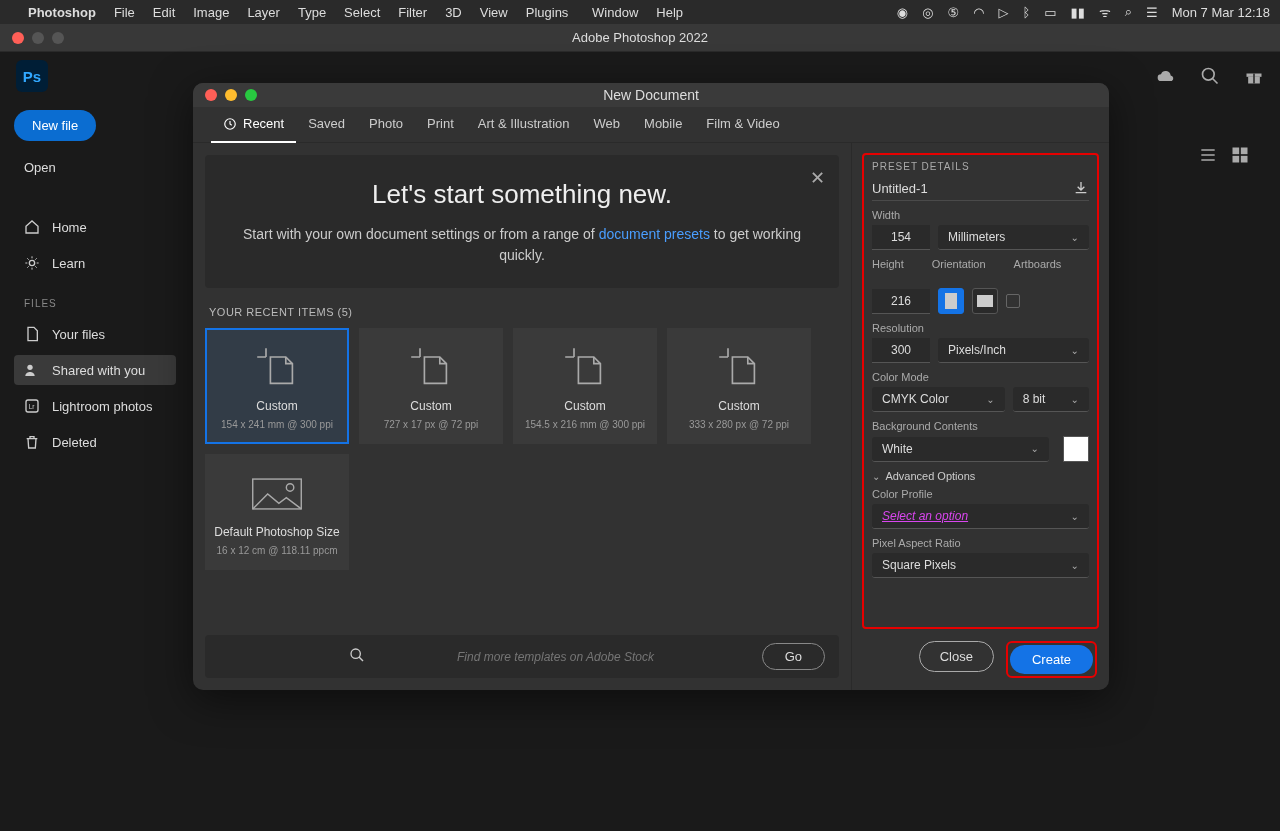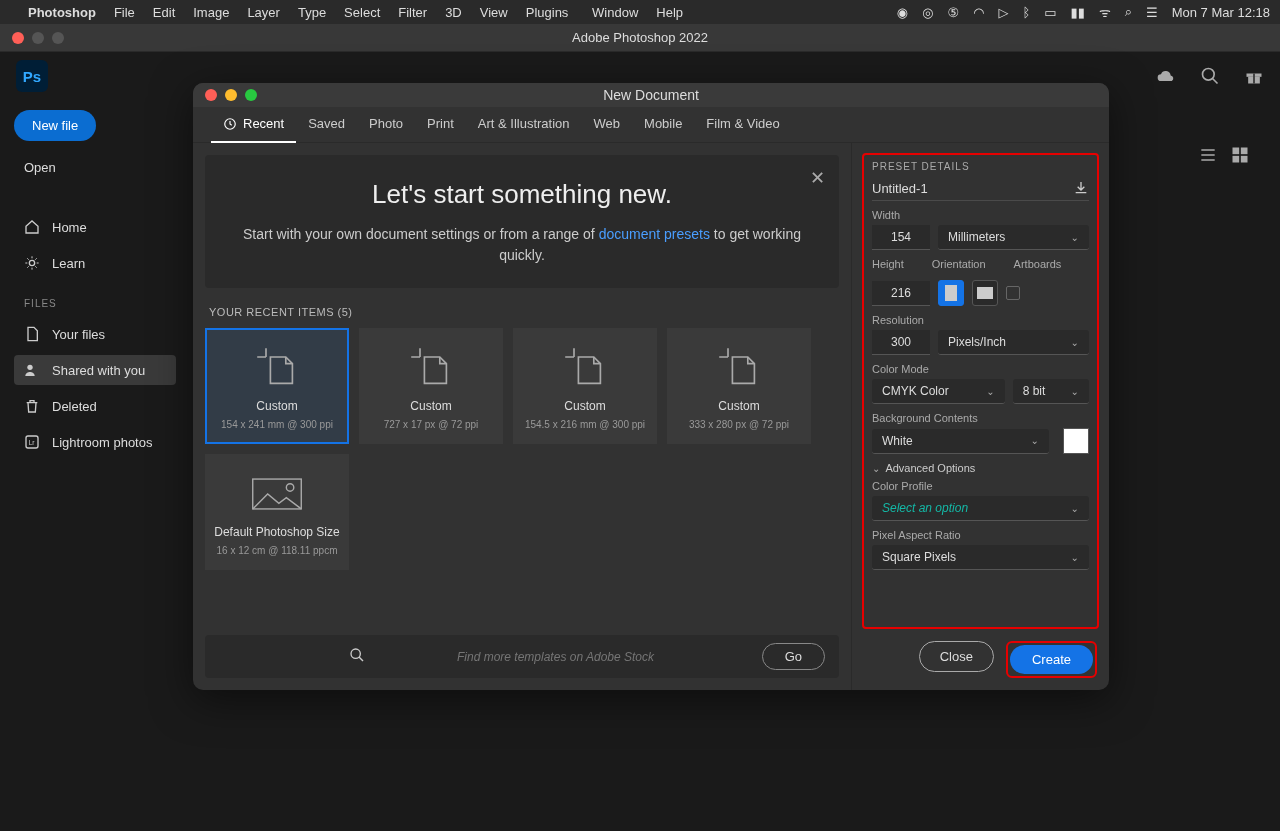--- a/index.html
+++ b/index.html
@@ -93,21 +93,21 @@
 .select-box { flex: 1; background: #2a2a2a; border: none; border-bottom: 1px solid #555; color: #ddd; padding: 5px 10px; font-size: 12px; display: flex; justify-content: space-between; align-items: center; border-radius: 3px; }
 .select-box.full { width: 100%; }
 .chevron { font-size: 10px; color: #aaa; }
 .orient-btn { width: 26px; height: 26px; background: #2a2a2a; border: 1px solid #555; border-radius: 3px; display: flex; align-items: center; justify-content: center; }
 .orient-btn.active { background: #1473e6; border-color: #1473e6; }
 .orient-glyph { width: 12px; height: 16px; background: #ccc; display: inline-block; }
 .orient-glyph.landscape { width: 16px; height: 12px; }
 .checkbox-empty { width: 14px; height: 14px; border: 1px solid #666; border-radius: 2px; }
 .swatch { width: 26px; height: 26px; background: #fff; border: 1px solid #555; margin-left: 6px; }
 .advanced-toggle { font-size: 11px; color: #ccc; display: flex; align-items: center; gap: 5px; margin: 6px 0; }
-.italic-placeholder { font-style: italic; color: #14b8a6; }
+.italic-placeholder { font-style: italic; color: #d946ef; text-decoration: underline; }
 
 
 .modal-footer { display: flex; justify-content: flex-end; gap: 12px; padding: 4px 2px 2px; align-items: flex-start; }
 .btn-outline { background: transparent; border: 1px solid #aaa; color: #ddd; border-radius: 20px; padding: 7px 20px; font-size: 13px; }
 .btn-primary { background: #1473e6; border: none; color: #fff; border-radius: 20px; padding: 7px 22px; font-size: 13px; }
 .btn-hl { border: 2px solid #e60000; border-radius: 6px; padding: 2px; }
 
 svg.doc-thumb { stroke: #aaa; fill: none; stroke-width: 1.5; }
 </style>
 </head>
@@ -205,30 +205,30 @@
     </div>
     <div class="sidebar-item active">
       <svg class="sidebar-icon" viewBox="0 0 24 24">
           <circle cx="9" cy="8" r="4"></circle>
           <path d="M2 21c0-4 4-6 7-6s7 2 7 6"></path>
         </svg>
       <span>Shared with you</span>
     </div>
     <div class="sidebar-item">
       <svg class="sidebar-icon" viewBox="0 0 24 24">
-          <path d="M4 7h16M9 7V4h6v3M6 7l1 14h10l1-14" fill="none" stroke="#ccc" stroke-width="2"></path>
-        </svg>
-      <span>Deleted</span>
-    </div>
-    <div class="sidebar-item">
-      <svg class="sidebar-icon" viewBox="0 0 24 24">
           <rect x="3" y="3" width="18" height="18" rx="3" fill="none" stroke="#ccc" stroke-width="2"></rect>
           <text x="7" y="17" font-size="10" fill="#ccc">Lr</text>
         </svg>
       <span>Lightroom photos</span>
+    </div>
+    <div class="sidebar-item">
+      <svg class="sidebar-icon" viewBox="0 0 24 24">
+          <path d="M4 7h16M9 7V4h6v3M6 7l1 14h10l1-14" fill="none" stroke="#ccc" stroke-width="2"></path>
+        </svg>
+      <span>Deleted</span>
     </div>
   </div>
 </div>
 
 <div class="right-icons">
   <svg class="view-toggle" viewBox="0 0 24 24">
       <path d="M4 6h16M4 12h16M4 18h16" stroke="#aaa" stroke-width="2"></path>
     </svg>
   <svg class="view-toggle" viewBox="0 0 24 24">
       <rect x="3" y="3" width="8" height="8"></rect>
@@ -367,21 +367,21 @@
 
         <label class="form-label">Width</label>
         <div class="form-row">
           <input class="num-input" value="154" style="">
           <div class="select-box">
               <span>Millimeters</span>
               <span class="chevron">⌄</span>
             </div>
         </div>
 
-        <div class="form-row" style="gap:28px; margin-bottom:10px;">
+        <div class="form-row" style="gap:28px; margin-bottom:18px;">
           <label class="form-label" style="margin:0">Height</label>
           <label class="form-label" style="margin:0">Orientation</label>
           <label class="form-label" style="margin:0">Artboards</label>
         </div>
         <div class="form-row">
           <input class="num-input" value="216" style="">
           <div class="orient-btn active">
               <span class="orient-glyph"></span>
             </div>
           <div class="orient-btn">

